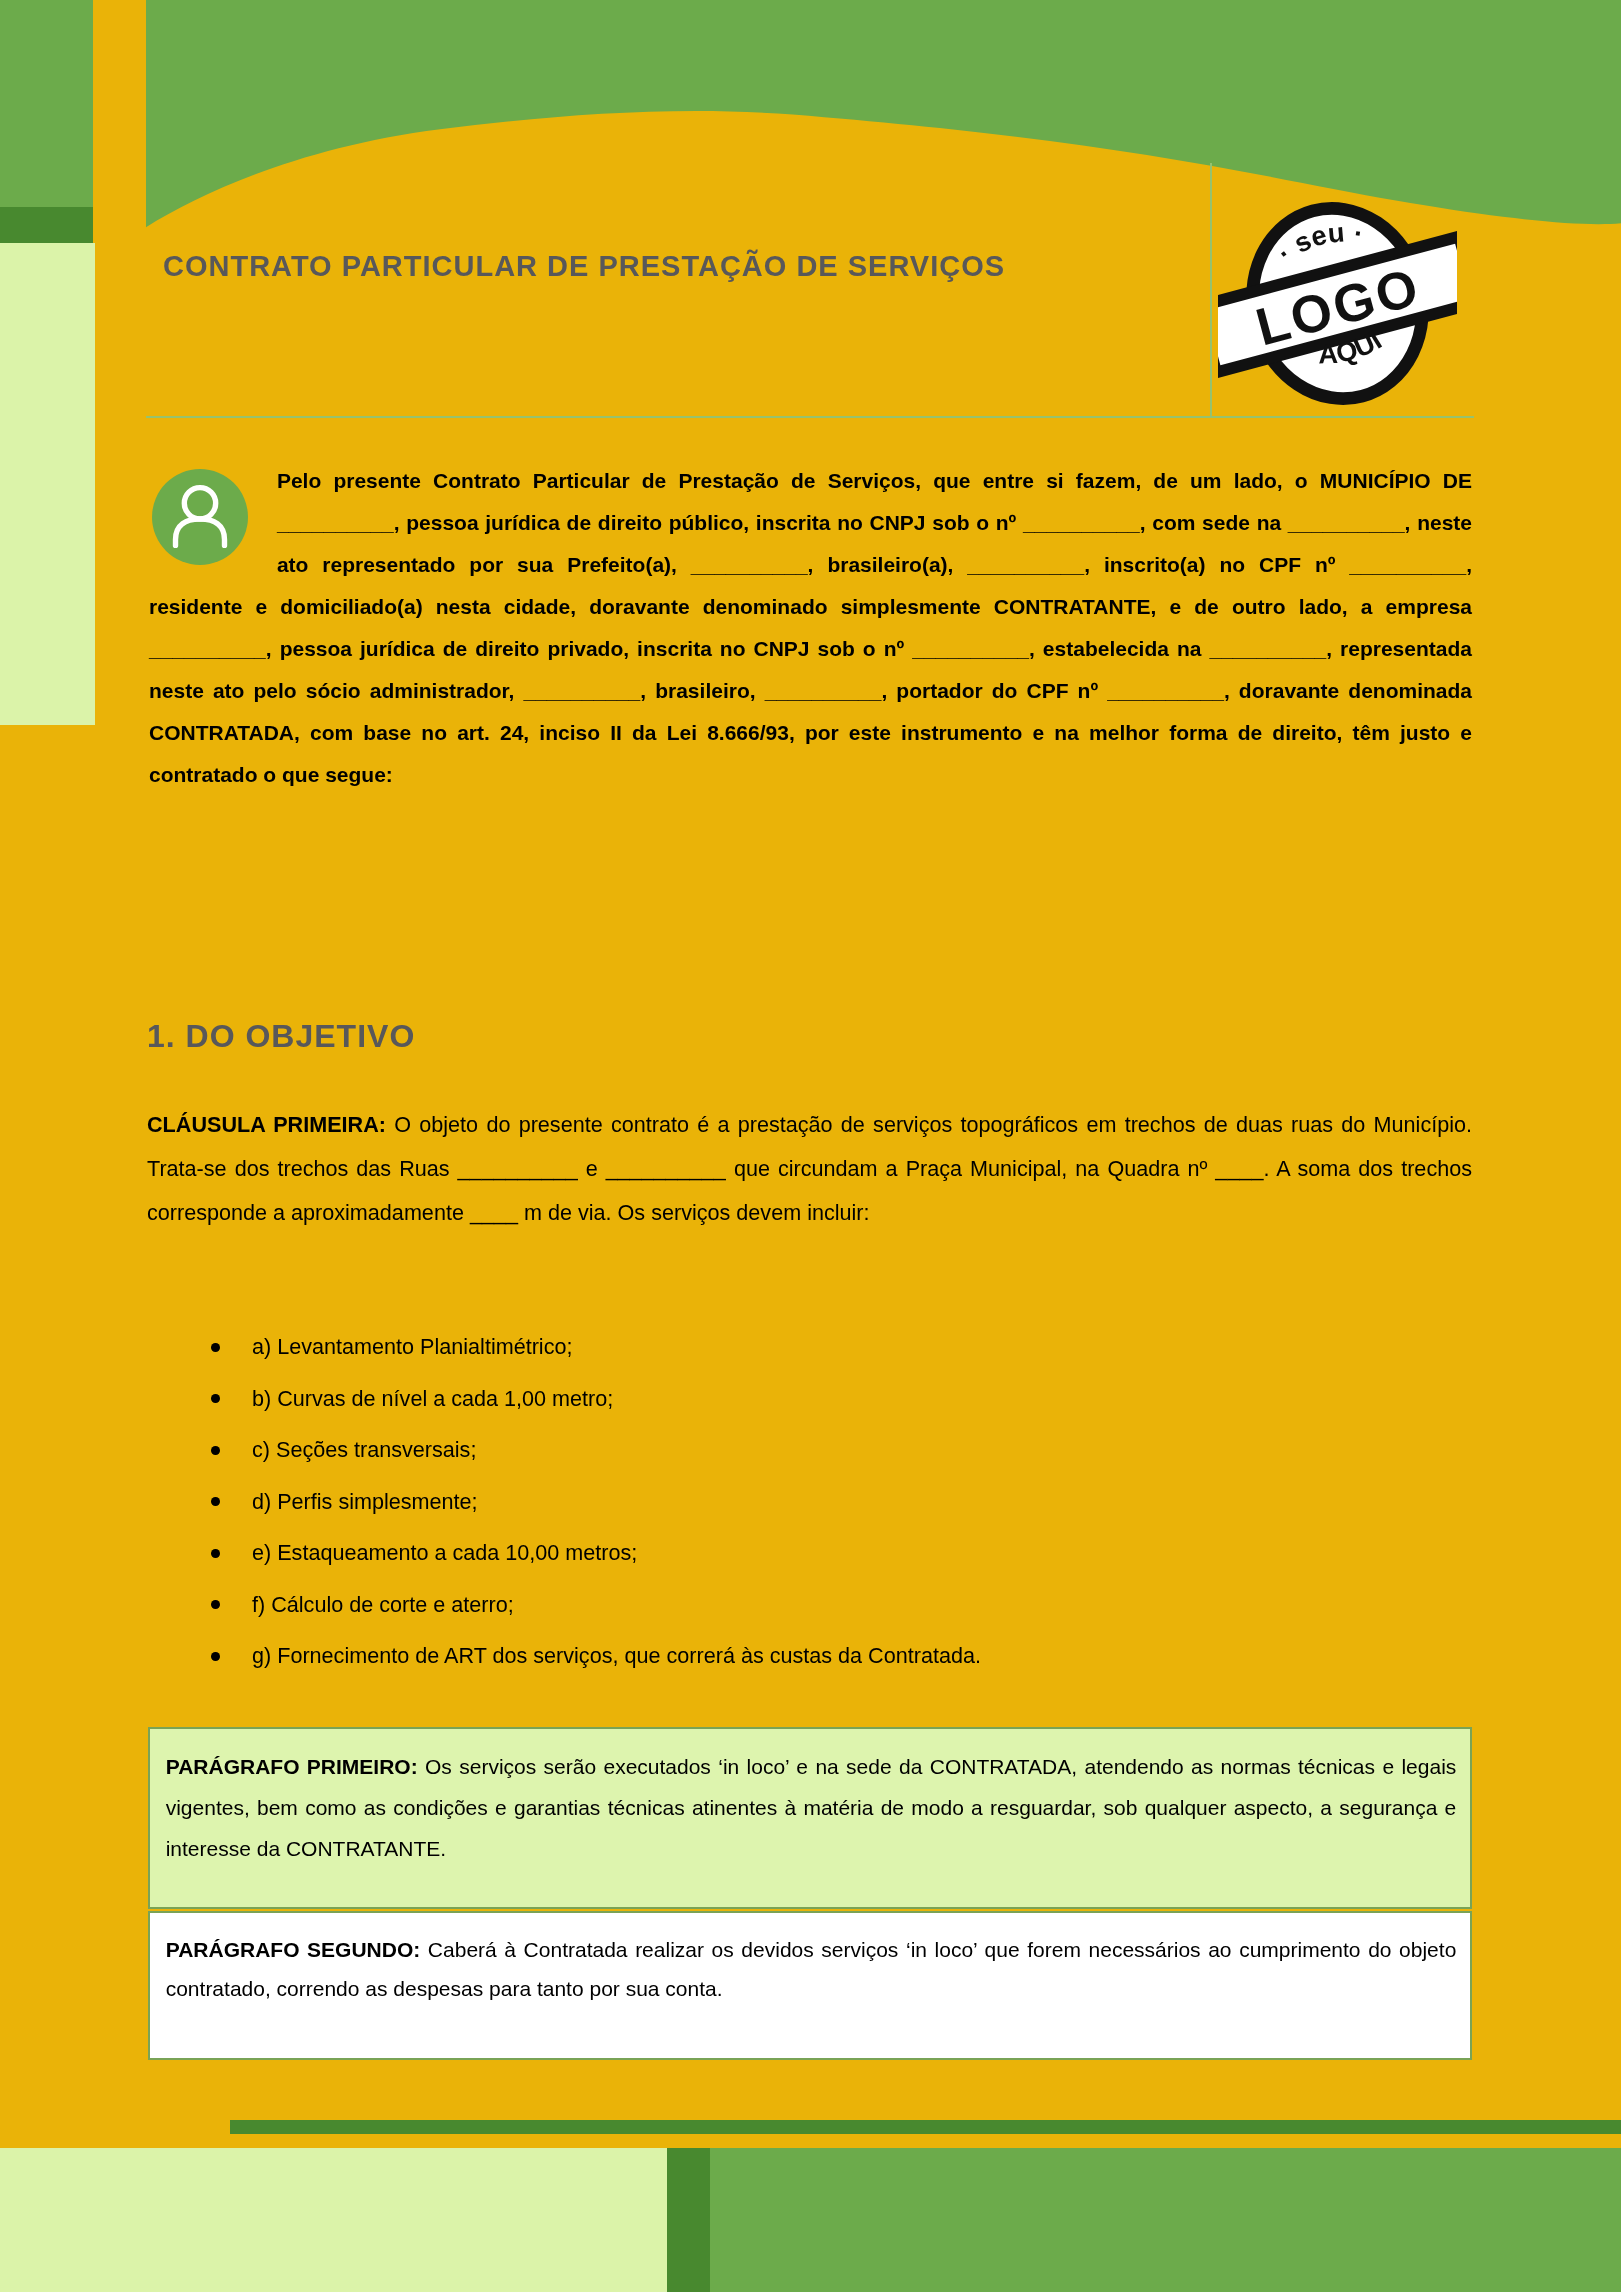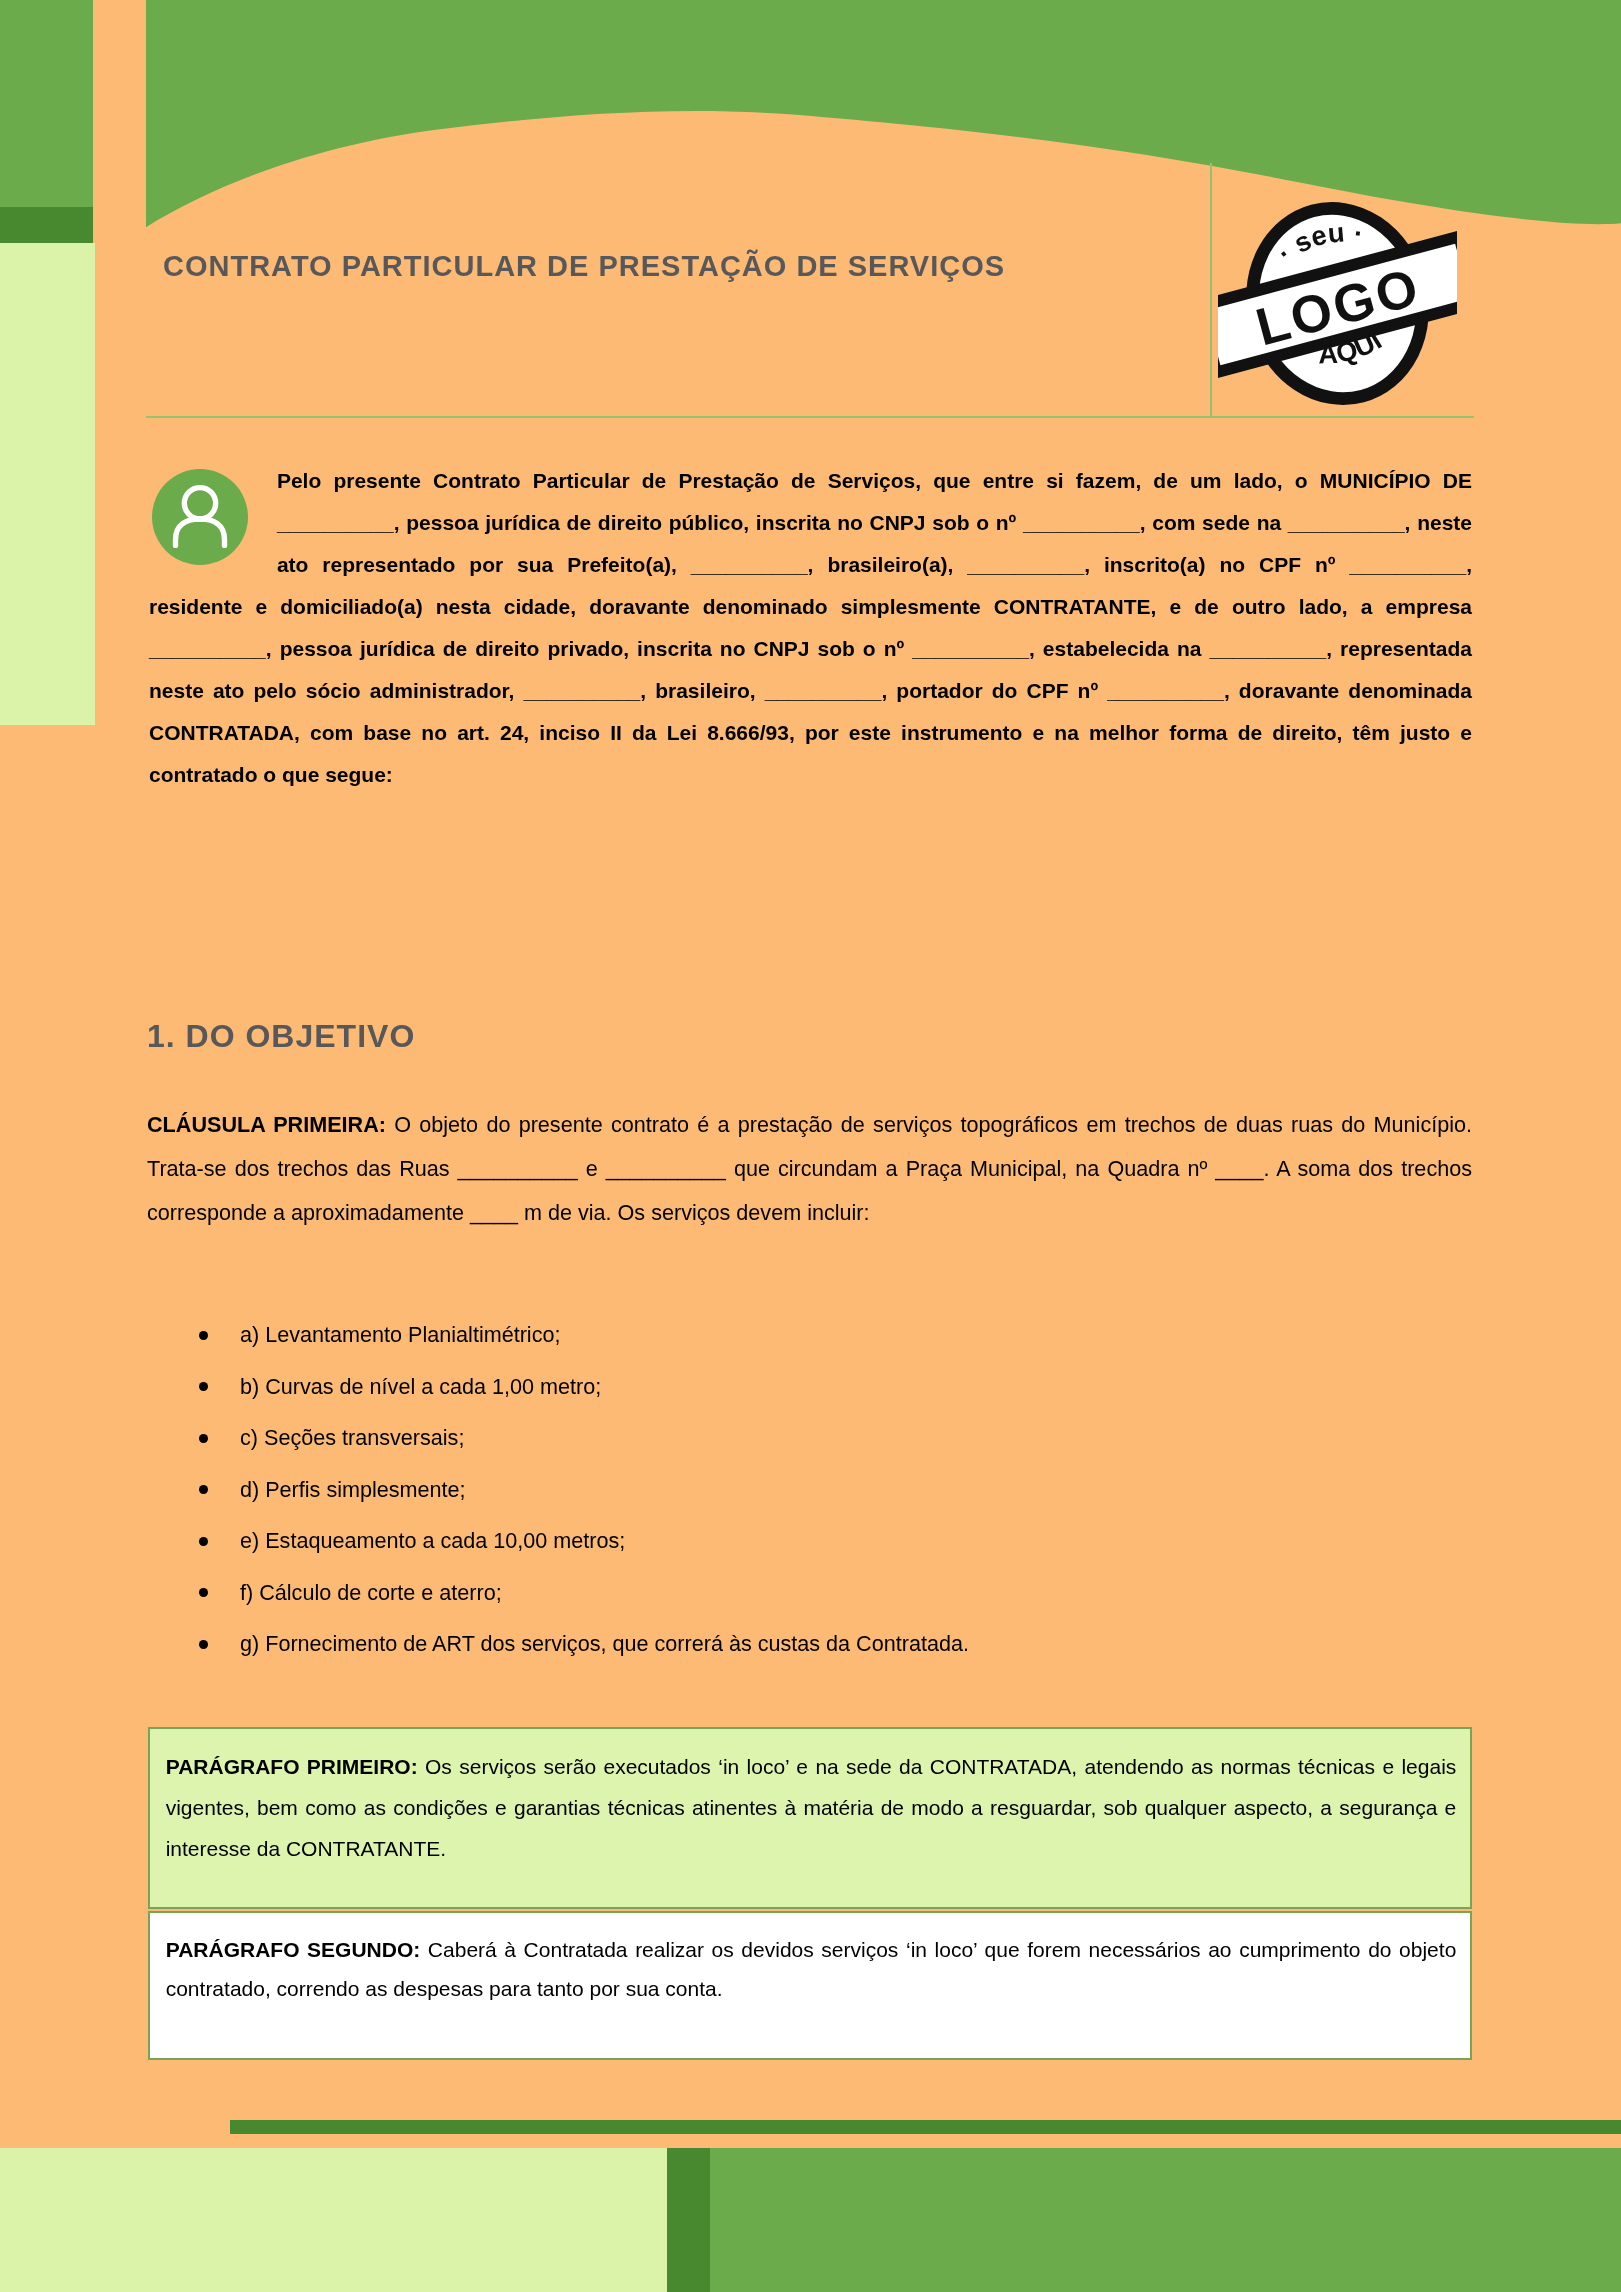--- a/index.html
+++ b/index.html
@@ -6,21 +6,21 @@
     --green-mid:#6cab4b;
     --green-dark:#48892f;
     --green-light:#dbf3a9;
     --green-box:#ddf4ae;
     --green-border:#79a356;
     --green-rule:#95c26f;
     --gray-title:#58585a;
   }
   html,body{margin:0;padding:0;background:#e8e8e8;}
   #page{
-    position:relative;width:1621px;height:2293px;background:#fdba74;
+    position:relative;width:1621px;height:2293px;background:#eab308;
     margin:0 auto;overflow:hidden;
     font-family:"Liberation Sans", sans-serif;
   }
   .abs{position:absolute;}
   
   .strip-top{left:0;top:0;width:93px;height:207px;background:var(--green-mid);}
   .strip-dark{left:0;top:207px;width:93px;height:36px;background:var(--green-dark);}
   .strip-light{left:0;top:243px;width:95px;height:482px;background:var(--green-light);}
   
   .header-wave{left:146px;top:0;width:1475px;height:235px;}
@@ -46,21 +46,21 @@
     left:147px;top:1019px;width:882px;
     font-size:32px;line-height:35px;font-weight:bold;letter-spacing:1px;
     color:var(--gray-title);
   }
   .clause{
     left:147px;top:1103px;width:1325px;
     font-size:21.6px;line-height:44px;color:#000;text-align:justify;
   }
   .clause b{font-weight:bold;}
   
-  .list{left:147px;top:1322px;width:1325px;margin:0;padding:0;list-style:none;}
+  .list{left:147px;top:1322px;width:1325px;margin:12px;padding:0;list-style:none;}
   .list li{
     position:relative;padding-left:93px;margin-bottom:26px;
     font-size:21.6px;line-height:25.5px;color:#000;
   }
   .list li .dot{
     position:absolute;left:52px;top:8.8px;width:8.8px;height:8.8px;border-radius:50%;
     background:#000;
   }
   
   .pbox{

